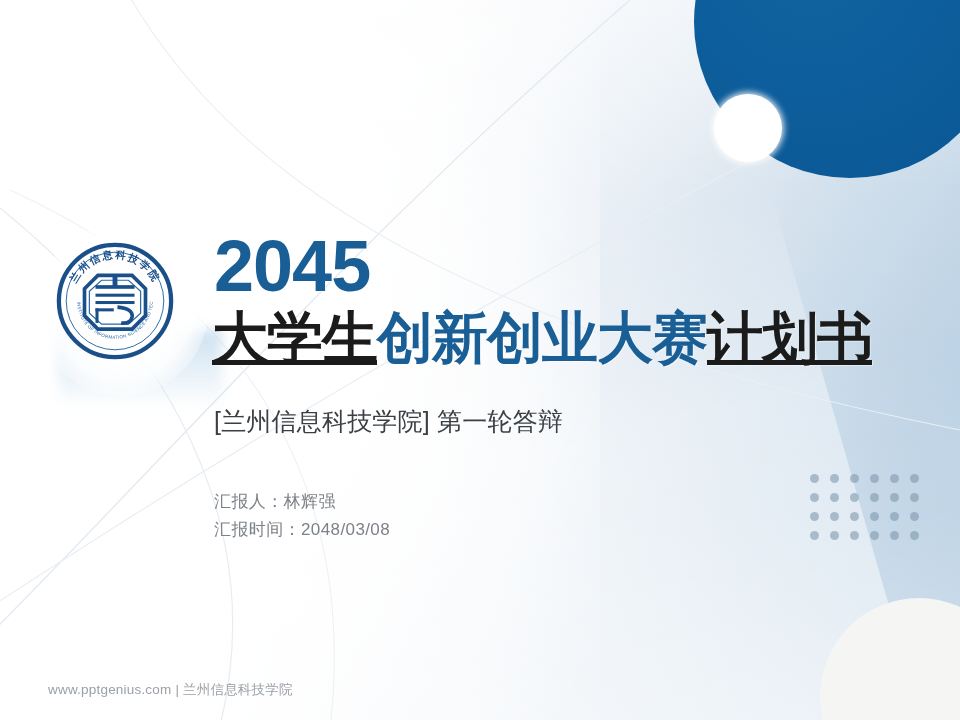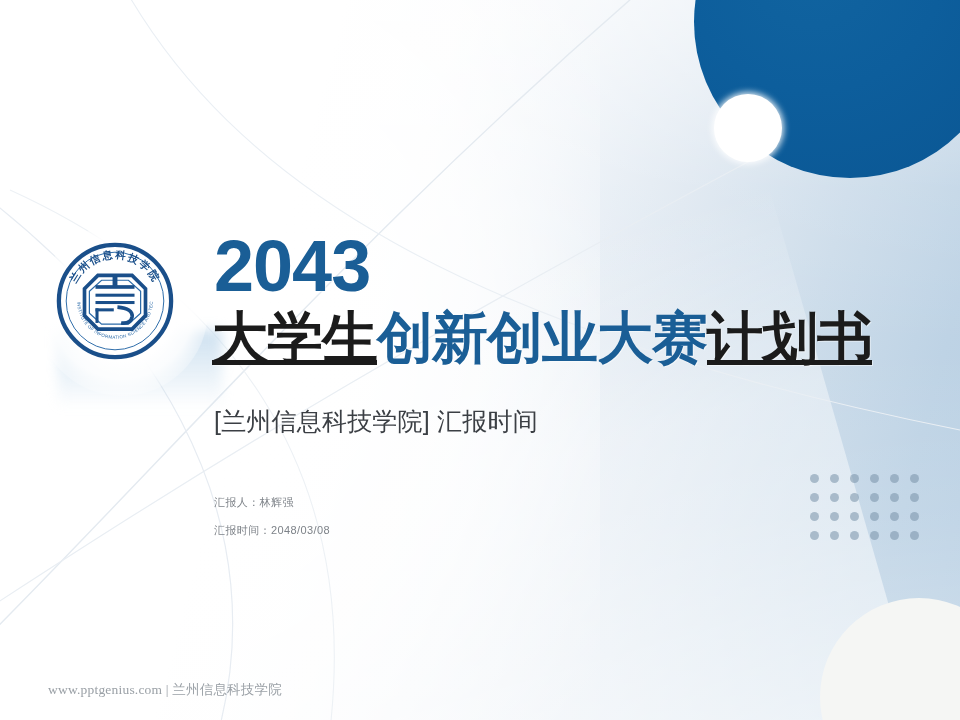--- a/index.html
+++ b/index.html
@@ -192,36 +192,35 @@
     font-size: 25px;
     color: #3b3f44;
     letter-spacing: 0.2px;
     white-space: nowrap;
   }
 
   .meta {
     position: absolute;
     left: 214px;
     top: 488px;
-    font-size: 11px;
+    font-size: 17px;
     line-height: 28px;
     color: #7d8288;
     letter-spacing: 0.4px;
     white-space: nowrap;
   }
 
   .footer {
     position: absolute;
     left: 48px;
     top: 681px;
     font-size: 13.5px;
     color: #9aa0a6;
     letter-spacing: 0.2px;
     white-space: nowrap;
-    font-family: Liberation Serif, serif;
   }
 </style>
 </head>
 <body>
 
 <div id="slide">
 
   <div class="bg-base"></div>
   <div class="bg-vert"></div>
   <div class="bg-white-left"></div>
@@ -288,27 +287,27 @@
     <polygon points="78,66 122,66 142,84 142,120 122,138 78,138 58,120 58,84" fill="none" stroke="#2a6aa8" stroke-width="2"></polygon>
     <rect x="68" y="74" width="64" height="6" fill="#1a4f8a"></rect>
     <rect x="68" y="88" width="64" height="5" fill="#1a4f8a"></rect>
     <rect x="68" y="100" width="64" height="5" fill="#1a4f8a"></rect>
     <rect x="68" y="112" width="30" height="5" fill="#1a4f8a"></rect>
     <rect x="68" y="112" width="5" height="24" fill="#1a4f8a"></rect>
     <path d="M 104 110 q 26 2 24 16 q -2 12 -18 10" fill="none" stroke="#1a4f8a" stroke-width="6"></path>
     <rect x="96" y="60" width="8" height="18" fill="#1a4f8a"></rect>
   </svg>
 
-  <div class="title-year">2043</div>
+  <div class="title-year">2045</div>
 
   <div class="title-main">
     <span class="dark">大学生</span><span class="blue">创新创业大赛</span><span class="dark">计划书</span>
   </div>
 
-  <div class="subtitle">[兰州信息科技学院] 汇报时间</div>
+  <div class="subtitle">[兰州信息科技学院] 第一轮答辩</div>
 
   <div class="meta">
     <div>汇报人：林辉强</div>
     <div>汇报时间：2048/03/08</div>
   </div>
 
   <div class="footer">www.pptgenius.com | 兰州信息科技学院</div>
 
 </div>
 

